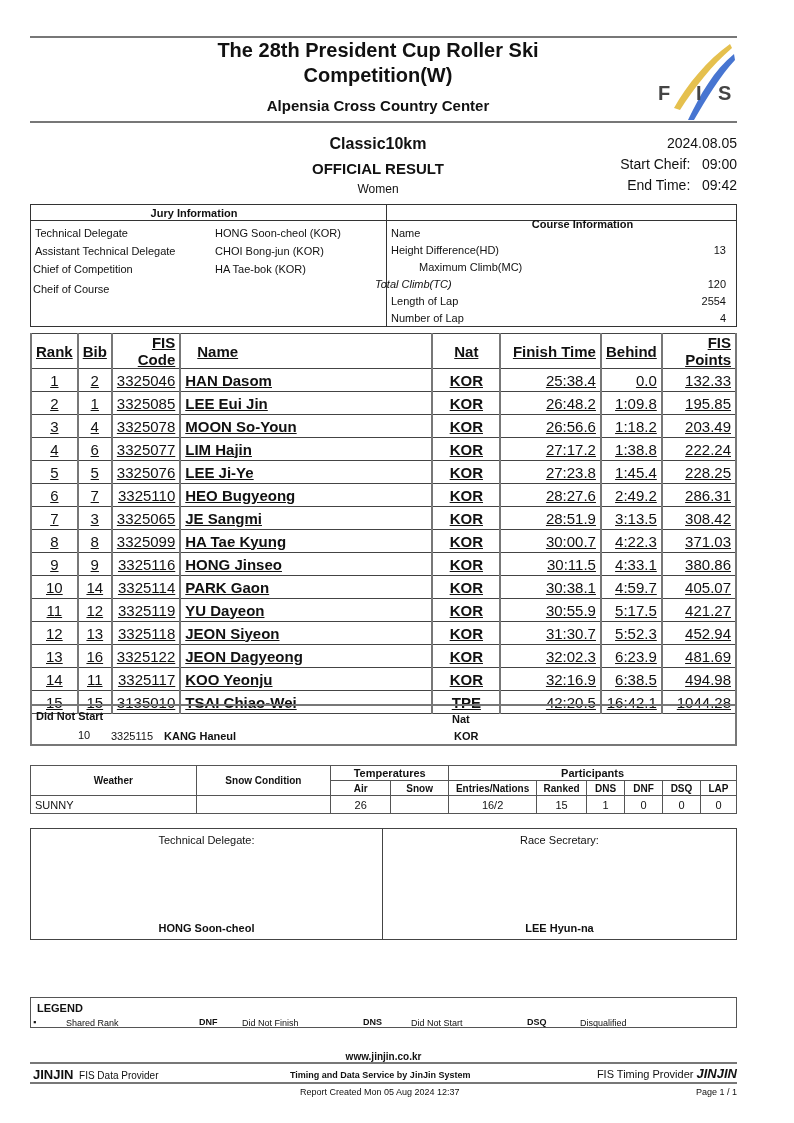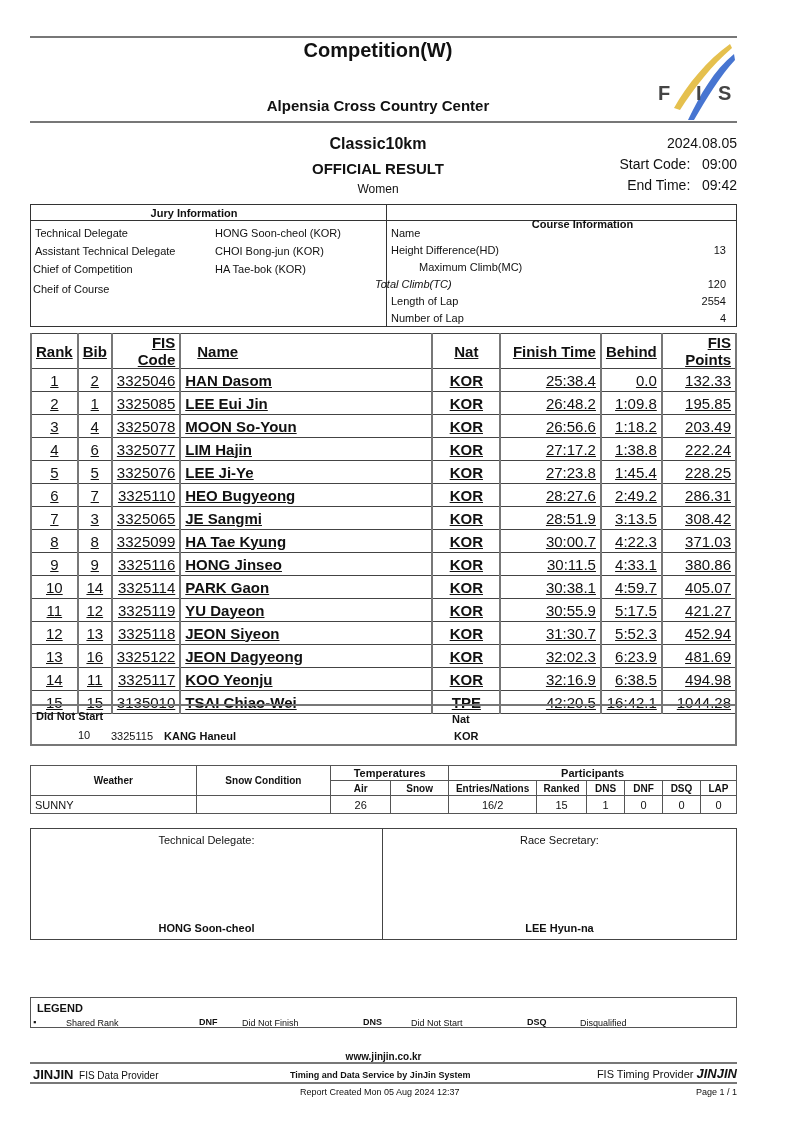--- a/index.html
+++ b/index.html
@@ -30,41 +30,42 @@
   .sig .lbl { position: absolute; top: 5px; left: 0; right: 0; }
   .sig .nm { position: absolute; bottom: 5px; left: 0; right: 0; font-weight: bold; }
   .legend { position: absolute; left: 30px; top: 997px; width: 707px; height: 31px; border: 1px solid #555; box-sizing: border-box; font-size: 9px; }
   .footer-line { position: absolute; left: 30px; width: 707px; height: 2px; background: #777; }
 </style>
 </head>
 <body>
 
 <div class="hr" style="top:36px;"></div>
 <div class="title">
+  <div>The 28th President Cup Roller Ski</div>
   <div>Competition(W)</div>
 </div>
 <div class="subtitle">Alpensia Cross Country Center</div>
 <div class="logo">
   <svg width="86" height="80" viewBox="0 0 86 80">
     <path d="M22 68 C 35 45, 55 20, 78 4 L 80 8 C 60 25, 42 48, 28 70 Z" fill="#e2b93b" opacity="0.9"></path>
     <path d="M36 80 C 48 55, 62 30, 82 14 L 83 20 C 68 36, 55 58, 42 80 Z" fill="#3366cc" opacity="0.9"></path>
     <text x="6" y="60" font-family="Liberation Sans, sans-serif" font-weight="bold" font-size="20" fill="#444">F</text>
     <text x="44" y="60" font-family="Liberation Sans, sans-serif" font-weight="bold" font-size="20" fill="#444">I</text>
     <text x="66" y="60" font-family="Liberation Sans, sans-serif" font-weight="bold" font-size="20" fill="#444">S</text>
   </svg>
 </div>
 <div class="hr" style="top:121px;"></div>
 
 <div class="evt b" style="top:135px; font-size:16px;">Classic10km</div>
 <div class="evt b" style="top:160px; font-size:15px;">OFFICIAL RESULT</div>
 <div class="evt" style="top:182px; font-size:12px;">Women</div>
 
 <div class="rightinfo" style="top:135px;">2024.08.05</div>
 <div class="rightinfo" style="top:156px;">
-  <span>Start Code:</span>&nbsp;&nbsp;
+  <span>Start Cheif:</span>&nbsp;&nbsp;
   <span>09:00</span>
 </div>
 <div class="rightinfo" style="top:177px;">
   <span>End Time:</span>&nbsp;&nbsp;
   <span>09:42</span>
 </div>
 
 <div class="box" style="left:30px; top:204px; width:707px; height:123px;"></div>
 <div class="abs" style="left:30px; top:220px; width:707px; height:1px; background:#333;"></div>
 <div class="abs" style="left:386px; top:204px; width:1px; height:123px; background:#333;"></div>

